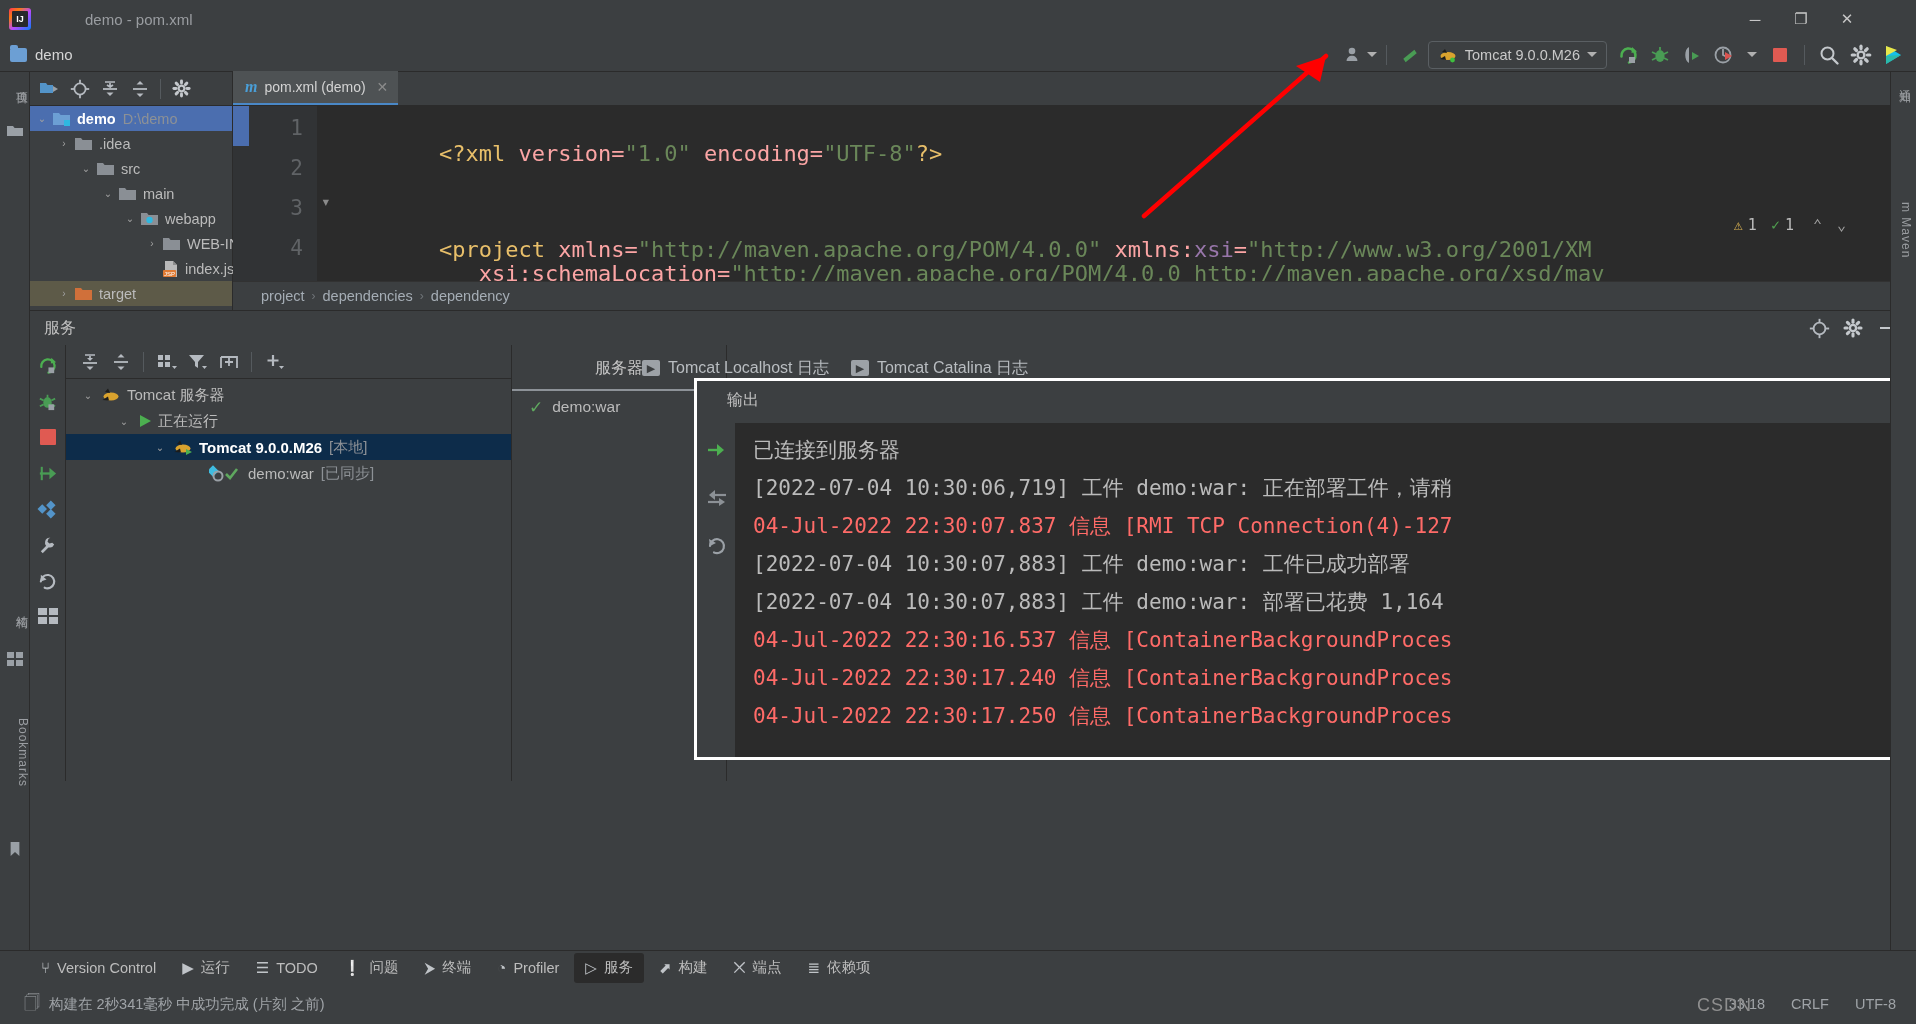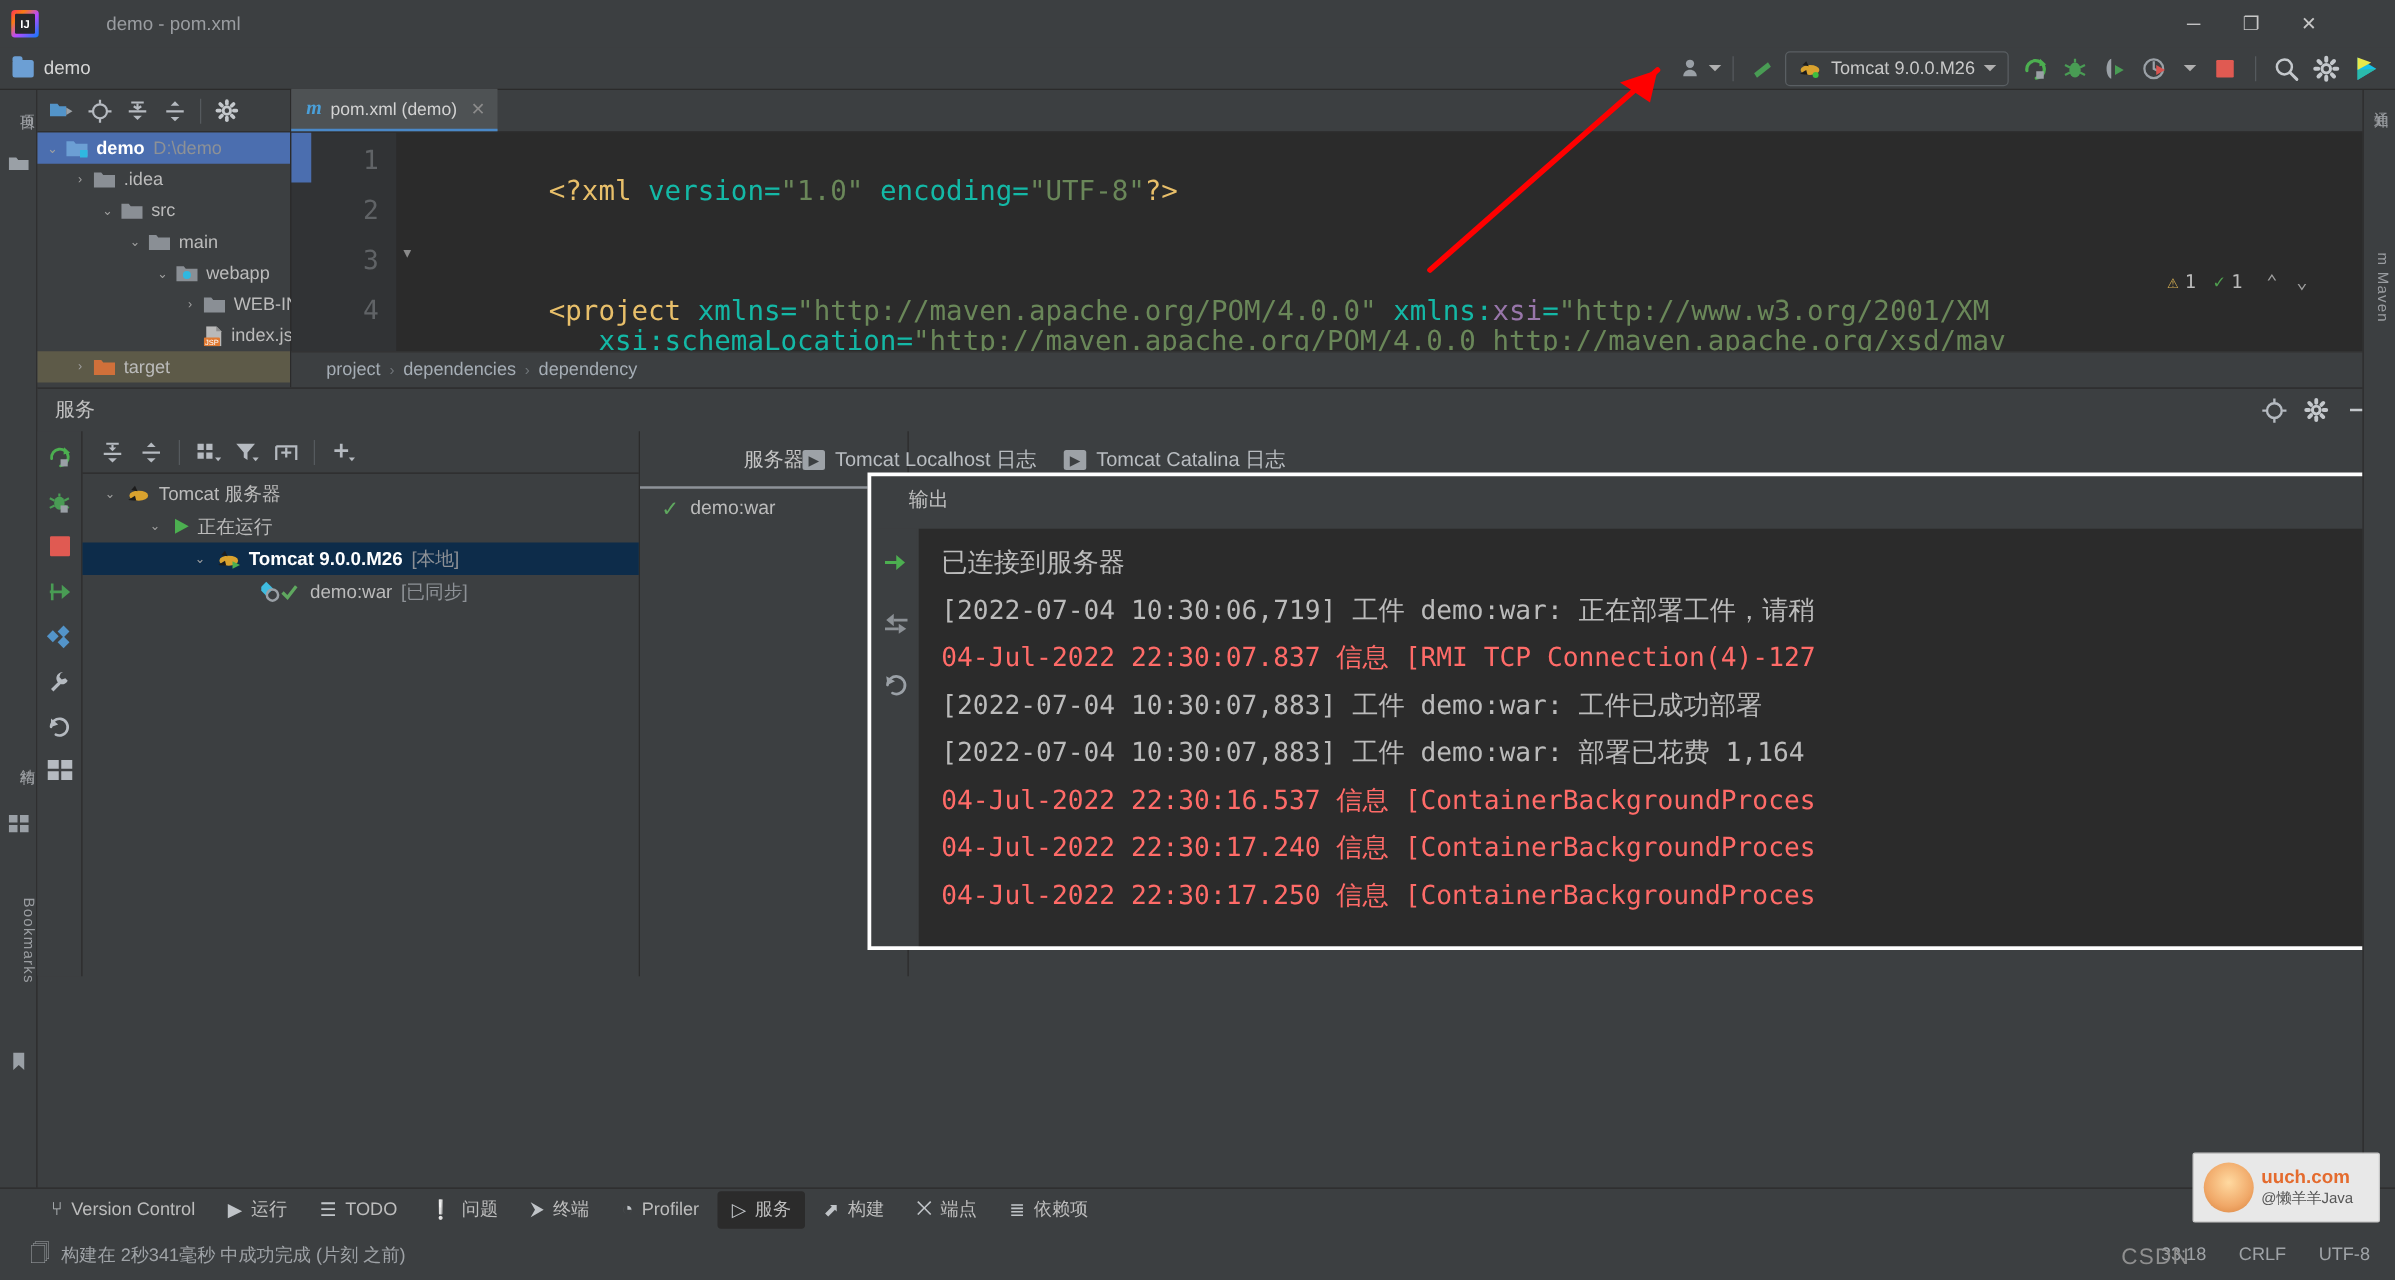--- a/index.html
+++ b/index.html
@@ -123,21 +123,21 @@
     font-family:"DejaVu Sans Mono", monospace; font-size:22px;
   }
   .gutter{
     position:absolute; left:0; top:0; width:84px; height:180px; background:#313335;
   }
   .gutter .ln{
     position:absolute; right:14px; color:#606366; font-size:21px;
   }
   .gut-sel{ position:absolute; left:0; width:16px; height:40px; background:#4b6eaf;}
   .code-line{ position:absolute; left:100px; white-space:pre; }
-  .kw{color:#e8bf6a;} .attr{color:#14b8a6;} .str{color:#6a8759;} .xsi{color:#9876aa;}
+  .kw{color:#e8bf6a;} .attr{color:#fca5a5;} .str{color:#6a8759;} .xsi{color:#9876aa;}
   .fold{ position:absolute; left:88px; color:#8a8a8a; font-size:16px; }
 
   .breadcrumb{
     position:absolute; left:233px; top:281px; width:1683px; height:29px;
     background:#3c3f41; display:flex; align-items:center; gap:7px; padding-left:28px;
     color:#a5adb5; font-size:14.5px; border-top:1px solid #323232;
   }
   .bc-sep{ color:#6f7478; font-size:12px; }
 
   .err-badge{
@@ -911,22 +911,15 @@
   <div class="statusbar">
     <span style="font-size:16px;">🗍</span>
     <span>构建在 2秒341毫秒 中成功完成 (片刻 之前)</span>
     <div class="status-right">
       <span>33:18</span>
       <span>CRLF</span>
       <span>UTF-8</span>
     </div>
   </div>
 
-  <div class="wm">
-    <div class="wm-face"></div>
-    <div>
-      <div class="wm-text">uuch.com</div>
-      <div style="color:#555;font-size:12px;">@懒羊羊Java</div>
-    </div>
-  </div>
   <div class="csdn">CSDN</div>
 
 </div>
 
 </body></html>

